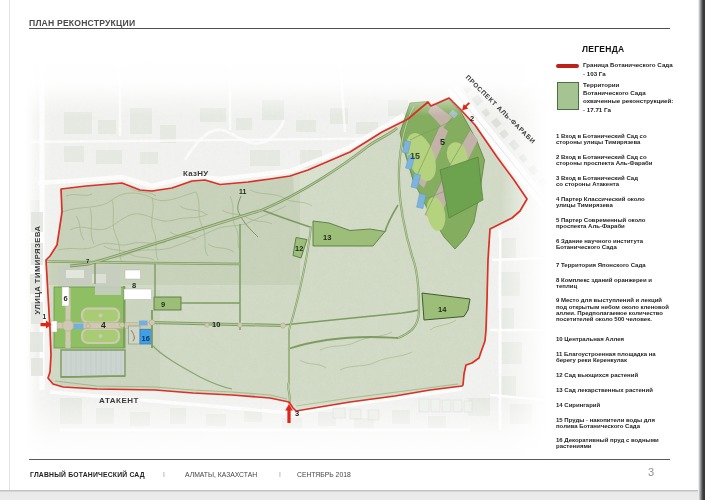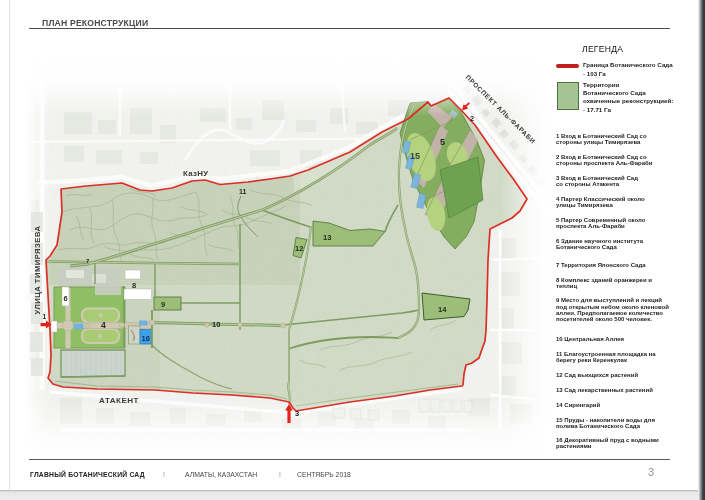--- a/index.html
+++ b/index.html
@@ -1,26 +1,26 @@
 <!DOCTYPE html>
 <html><head>
 <meta charset="utf-8">
 <style>
 html,body{margin:0;padding:0;}
 body{width:705px;height:500px;position:relative;overflow:hidden;background:#ffffff;
 font-family:"Liberation Sans",sans-serif;}
 .abs{position:absolute;}
-#title{left:29px;top:18.2px;font-size:8.6px;font-weight:bold;color:#4a4a4a;letter-spacing:0.2px;margin-left:13px;}
+#title{left:29px;top:18.2px;font-size:8.6px;font-weight:bold;color:#4a4a4a;letter-spacing:0.2px;}
 #titleline{left:29px;top:28px;width:641px;height:1.4px;background:#4f4f4f;}
 #leftline{left:9px;top:0;width:1px;height:500px;background:#e3e3e3;}
 #rightbar{left:698px;top:0;width:7px;height:500px;background:linear-gradient(to right,#ffffff 0%,#9a9da0 35%,#3b3e41 70%,#34373a 100%);}
 #botbar{left:0px;top:490px;width:699px;height:10px;background:linear-gradient(to bottom,#b9b9b9 0%,#e9e9e9 25%,#ececec 100%);}
 
 .lg{color:#1d1d1d;font-weight:bold;}
-#legtitle{left:582px;top:44px;font-size:8.5px;font-weight:normal;color:#111;letter-spacing:0.3px;}
+#legtitle{left:582px;top:44px;font-size:8.5px;font-weight:bold;color:#111;letter-spacing:0.3px;}
 .sw1{left:556px;top:64px;width:23px;height:3.6px;background:#bf201a;border-radius:2px;}
 .sw1t{left:583px;top:61.0px;width:105px;font-size:6.2px;line-height:8.6px;}
 .sw2{left:556.5px;top:82px;width:22px;height:28px;background:#a6c492;border:1px solid #4f6e41;box-sizing:border-box;}
 .sw2t{left:583px;top:80.6px;width:105px;font-size:6.2px;line-height:8.4px;}
 .li{left:556px;width:125px;font-size:6.0px;line-height:6.3px;}
 #footline{left:29px;top:458.6px;width:641px;height:1.2px;background:#5a5a5a;}
 .ft{top:470.5px;font-size:6.8px;color:#222;}
 .ftl{font-weight:bold;letter-spacing:0.2px;}
 .sep{color:#999;font-weight:normal;}
 #pagenum{left:648px;top:466px;font-size:11px;color:#8f9296;}

